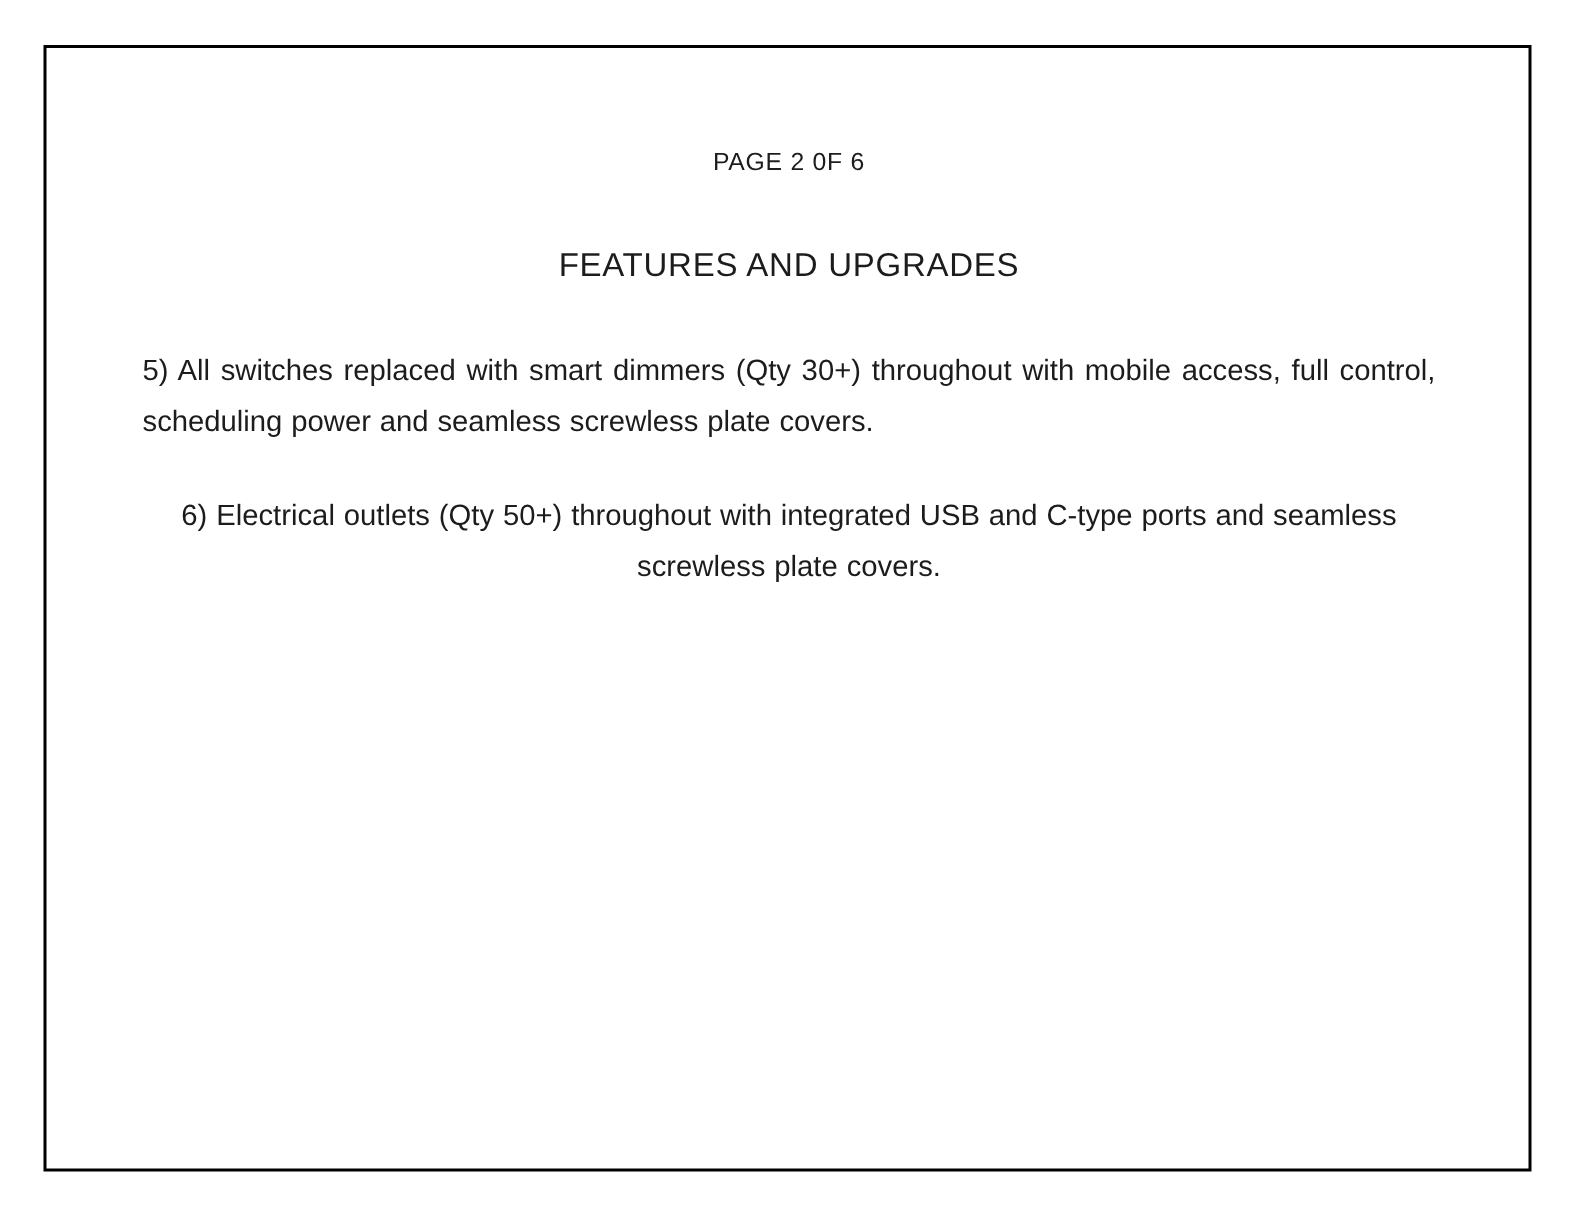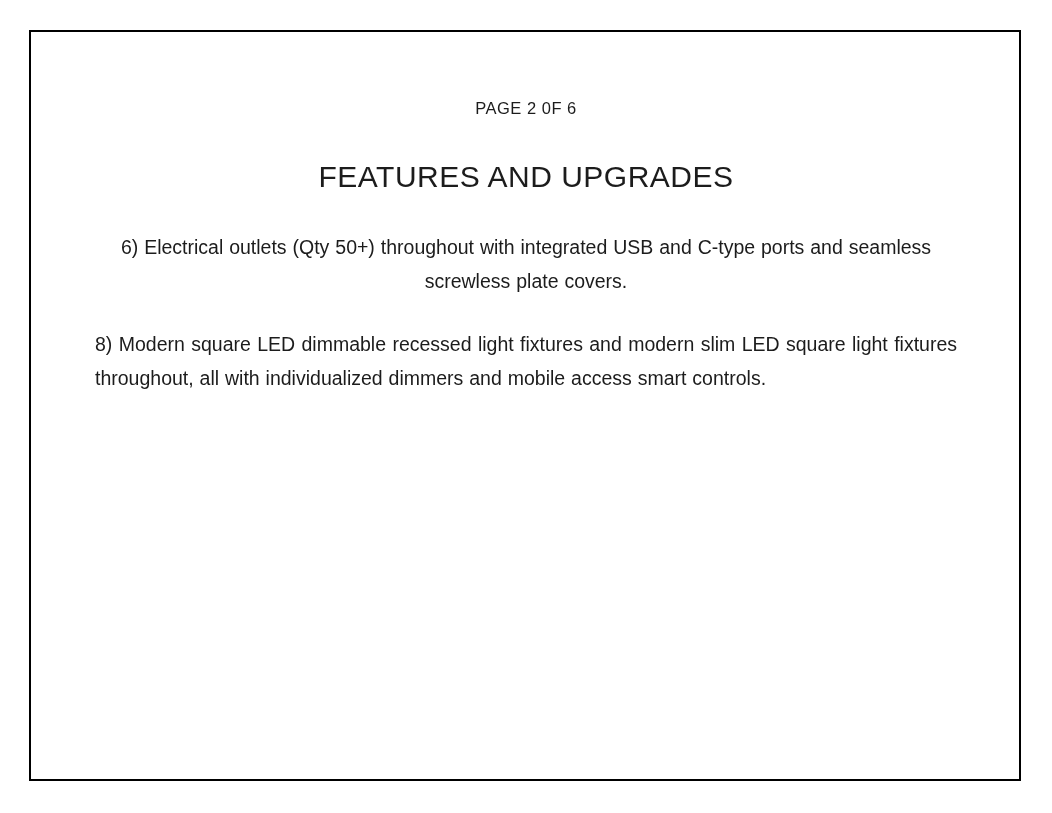--- a/index.html
+++ b/index.html
@@ -31,21 +31,21 @@
     text-align: center;
     font-size: 16.5px;
     line-height: 21px;
     letter-spacing: 0.5px;
     color: #1c1c1c;
     font-weight: 400;
   }
   .doc-title {
     margin-top: 37px;
     text-align: center;
-    font-size: 30px;
+    font-size: 22px;
     line-height: 42px;
     letter-spacing: 0.5px;
     color: #1c1c1c;
     font-weight: 400;
   }
   .doc-body {
     margin-top: 33px;
   }
   .para {
     font-size: 19.5px;
@@ -60,17 +60,17 @@
   }
 </style>
 </head>
 <body>
 
 <div class="canvas">
   <div class="page">
     <div class="page-indicator">PAGE 2 0F 6</div>
     <h1 class="doc-title">FEATURES AND UPGRADES</h1>
     <div class="doc-body">
+      <p class="para justify">5) All switches replaced with smart dimmers (Qty 30+) throughout with mobile access, full control, scheduling power and seamless screwless plate covers.</p>
       <p class="para">6) Electrical outlets (Qty 50+) throughout with integrated USB and C-type ports and seamless screwless plate covers.</p>
-      <p class="para justify">8) Modern square LED dimmable recessed light fixtures and modern slim LED square light fixtures throughout, all with individualized dimmers and mobile access smart controls.</p>
     </div>
   </div>
 </div>
 
 </body></html>

